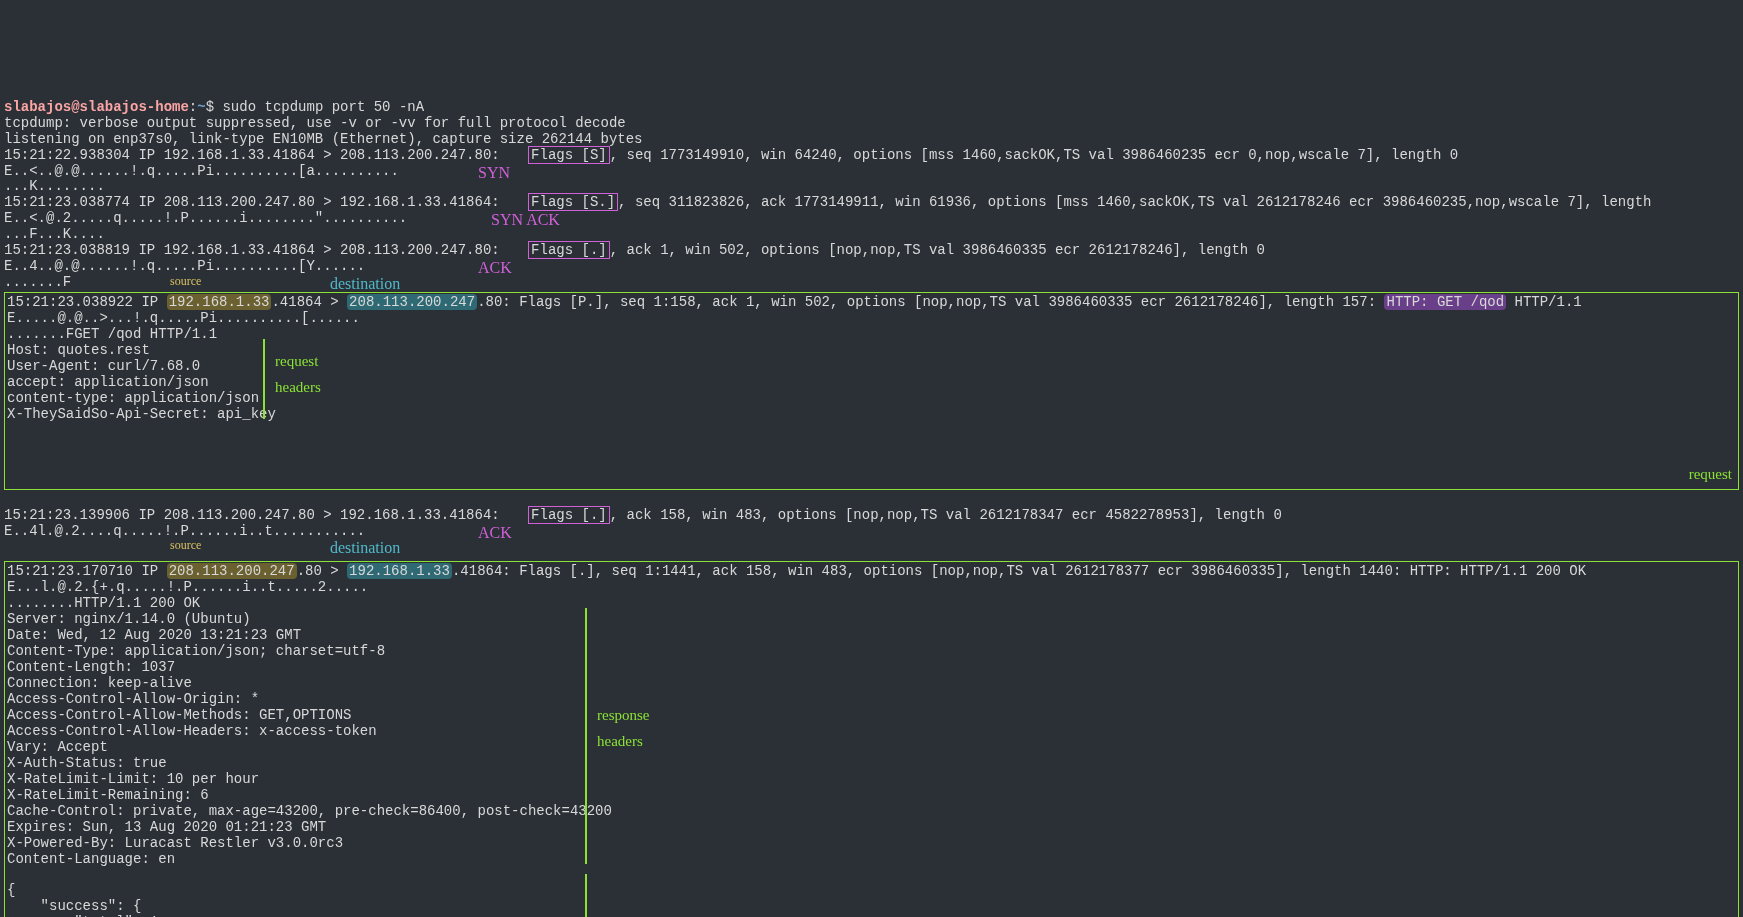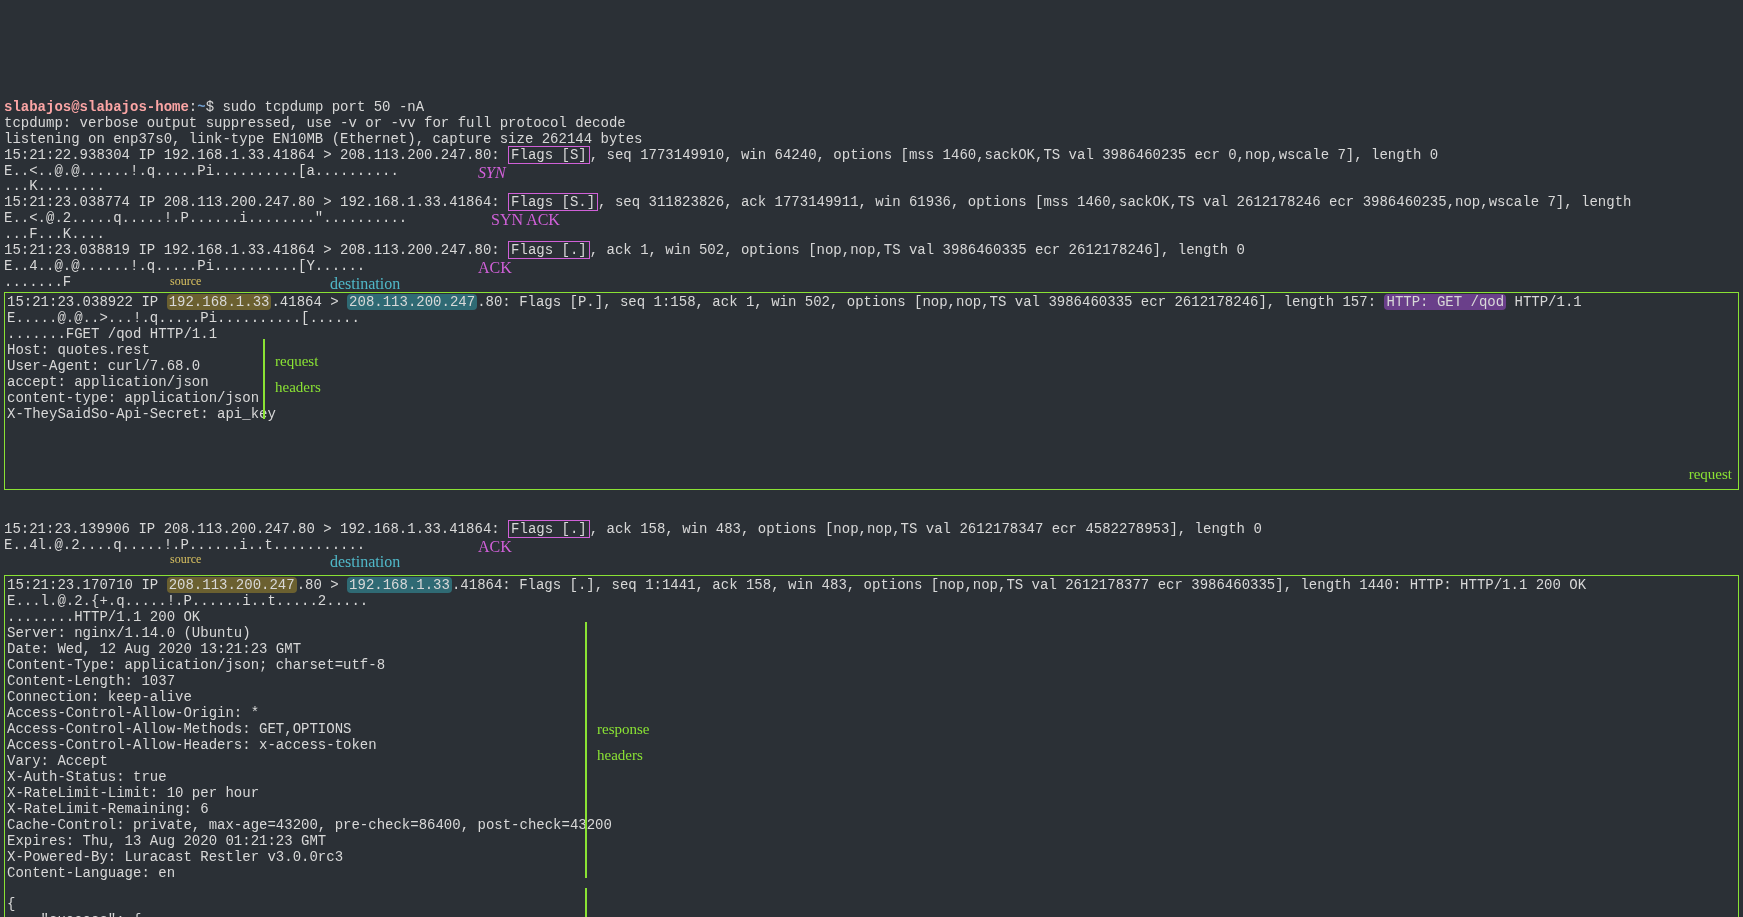--- a/index.html
+++ b/index.html
@@ -15,20 +15,21 @@
   .terminal {
     padding: 4px 0 0 4px;
     position: relative;
   }
   .prompt-user { color: #fca5a5; font-weight: bold; }
   .prompt-path { color: #729fcf; font-weight: bold; }
   .cmd { color: #d8d8d8; }
   .flag-box {
     border: 1.5px solid #d060d8;
     padding: 0 2px;
+    margin-left: 20px;
   }
   .magenta-label {
     color: #d060d8;
     font-family: Georgia, "Times New Roman", serif;
     font-size: 16px;
   }
   .yellow-label {
     color: #d8c060;
     font-family: Georgia, "Times New Roman", serif;
     font-size: 12px;
@@ -39,21 +40,21 @@
     font-size: 16px;
   }
   .green-label {
     color: #8ae234;
     font-family: Georgia, "Times New Roman", serif;
     font-size: 15px;
   }
   .green-box {
     border: 1.5px solid #8ae234;
     padding: 2px 2px;
-    margin: 1px 4px 16px 0;
+    margin: 1px 4px 2px 0;
   }
   .hl-yellow {
     background: #6b6030;
     border-radius: 4px;
     padding: 0 2px;
   }
   .hl-cyan {
     background: #2f6a74;
     border-radius: 4px;
     padding: 0 2px;
@@ -68,21 +69,21 @@
 </head>
 <body>
 
 
 
 <div class="terminal">
 <span><span class="prompt-user">slabajos@slabajos-home</span><span>:</span><span class="prompt-path">~</span><span class="cmd">$ </span><span class="cmd">sudo tcpdump port 50 -nA</span></span>
 <span>tcpdump: verbose output suppressed, use -v or -vv for full protocol decode</span>
 <span>listening on enp37s0, link-type EN10MB (Ethernet), capture size 262144 bytes</span>
 <span><span>15:21:22.938304 IP 192.168.1.33.41864 &gt; 208.113.200.247.80: </span><span class="flag-box">Flags [S]</span><span>, seq 1773149910, win 64240, options [mss 1460,sackOK,TS val 3986460235 ecr 0,nop,wscale 7], length 0</span></span>
-<span>E..&lt;..@.@......!.q.....Pi..........[a..........</span><span class="abs magenta-label" style="left:478px;font-style:italic;">SYN</span>
+<span>E..&lt;..@.@......!.q.....Pi..........[a..........</span><span class="abs magenta-label" style="left:478px;">SYN</span>
 <span>...K........</span>
 <span><span>15:21:23.038774 IP 208.113.200.247.80 &gt; 192.168.1.33.41864: </span><span class="flag-box">Flags [S.]</span><span>, seq 311823826, ack 1773149911, win 61936, options [mss 1460,sackOK,TS val 2612178246 ecr 3986460235,nop,wscale 7], length</span></span>
 <span>E..&lt;.@.2.....q.....!.P......i........"..........</span><span class="abs magenta-label" style="left:491px;">SYN ACK</span>
 <span>...F...K....</span>
 <span><span>15:21:23.038819 IP 192.168.1.33.41864 &gt; 208.113.200.247.80: </span><span class="flag-box">Flags [.]</span><span>, ack 1, win 502, options [nop,nop,TS val 3986460335 ecr 2612178246], length 0</span></span>
 <span>E..4..@.@......!.q.....Pi..........[Y......</span><span class="abs magenta-label" style="left:478px;">ACK</span>
 <span>.......F</span><span class="abs yellow-label" style="left:170px;">source</span><span class="abs cyan-label" style="left:330px;">destination</span>
 <div class="green-box" style="position:relative; min-height:140px;"><span><span>15:21:23.038922 IP </span><span class="hl-yellow">192.168.1.33</span><span>.41864 &gt; </span><span class="hl-cyan">208.113.200.247</span><span>.80: Flags [P.], seq 1:158, ack 1, win 502, options [nop,nop,TS val 3986460335 ecr 2612178246], length 157: </span><span class="hl-purple">HTTP: GET /qod</span><span> HTTP/1.1</span></span>
 <span>E.....@.@..&gt;...!.q.....Pi..........[......</span>
 <span>.......FGET /qod HTTP/1.1</span>
@@ -108,21 +109,21 @@
 <span>Content-Length: 1037</span>
 <span>Connection: keep-alive</span>
 <span>Access-Control-Allow-Origin: *</span>
 <span>Access-Control-Allow-Methods: GET,OPTIONS</span>
 <span>Access-Control-Allow-Headers: x-access-token</span>
 <span>Vary: Accept</span>
 <span>X-Auth-Status: true</span>
 <span>X-RateLimit-Limit: 10 per hour</span>
 <span>X-RateLimit-Remaining: 6</span>
 <span>Cache-Control: private, max-age=43200, pre-check=86400, post-check=43200</span>
-<span>Expires: Thu, 13 Aug 2020 01:21:23 GMT</span>
+<span>Expires: Sun, 13 Aug 2020 01:21:23 GMT</span>
 <span>X-Powered-By: Luracast Restler v3.0.0rc3</span>
 <span>Content-Language: en</span>
 
 <span>{</span>
 <span>    "success": {</span>
 <span>        "total": 1</span>
 
 
 
 <div class="abs" style="left:580px; top:46px; height:256px; border-right:2px solid #8ae234;"></div>

